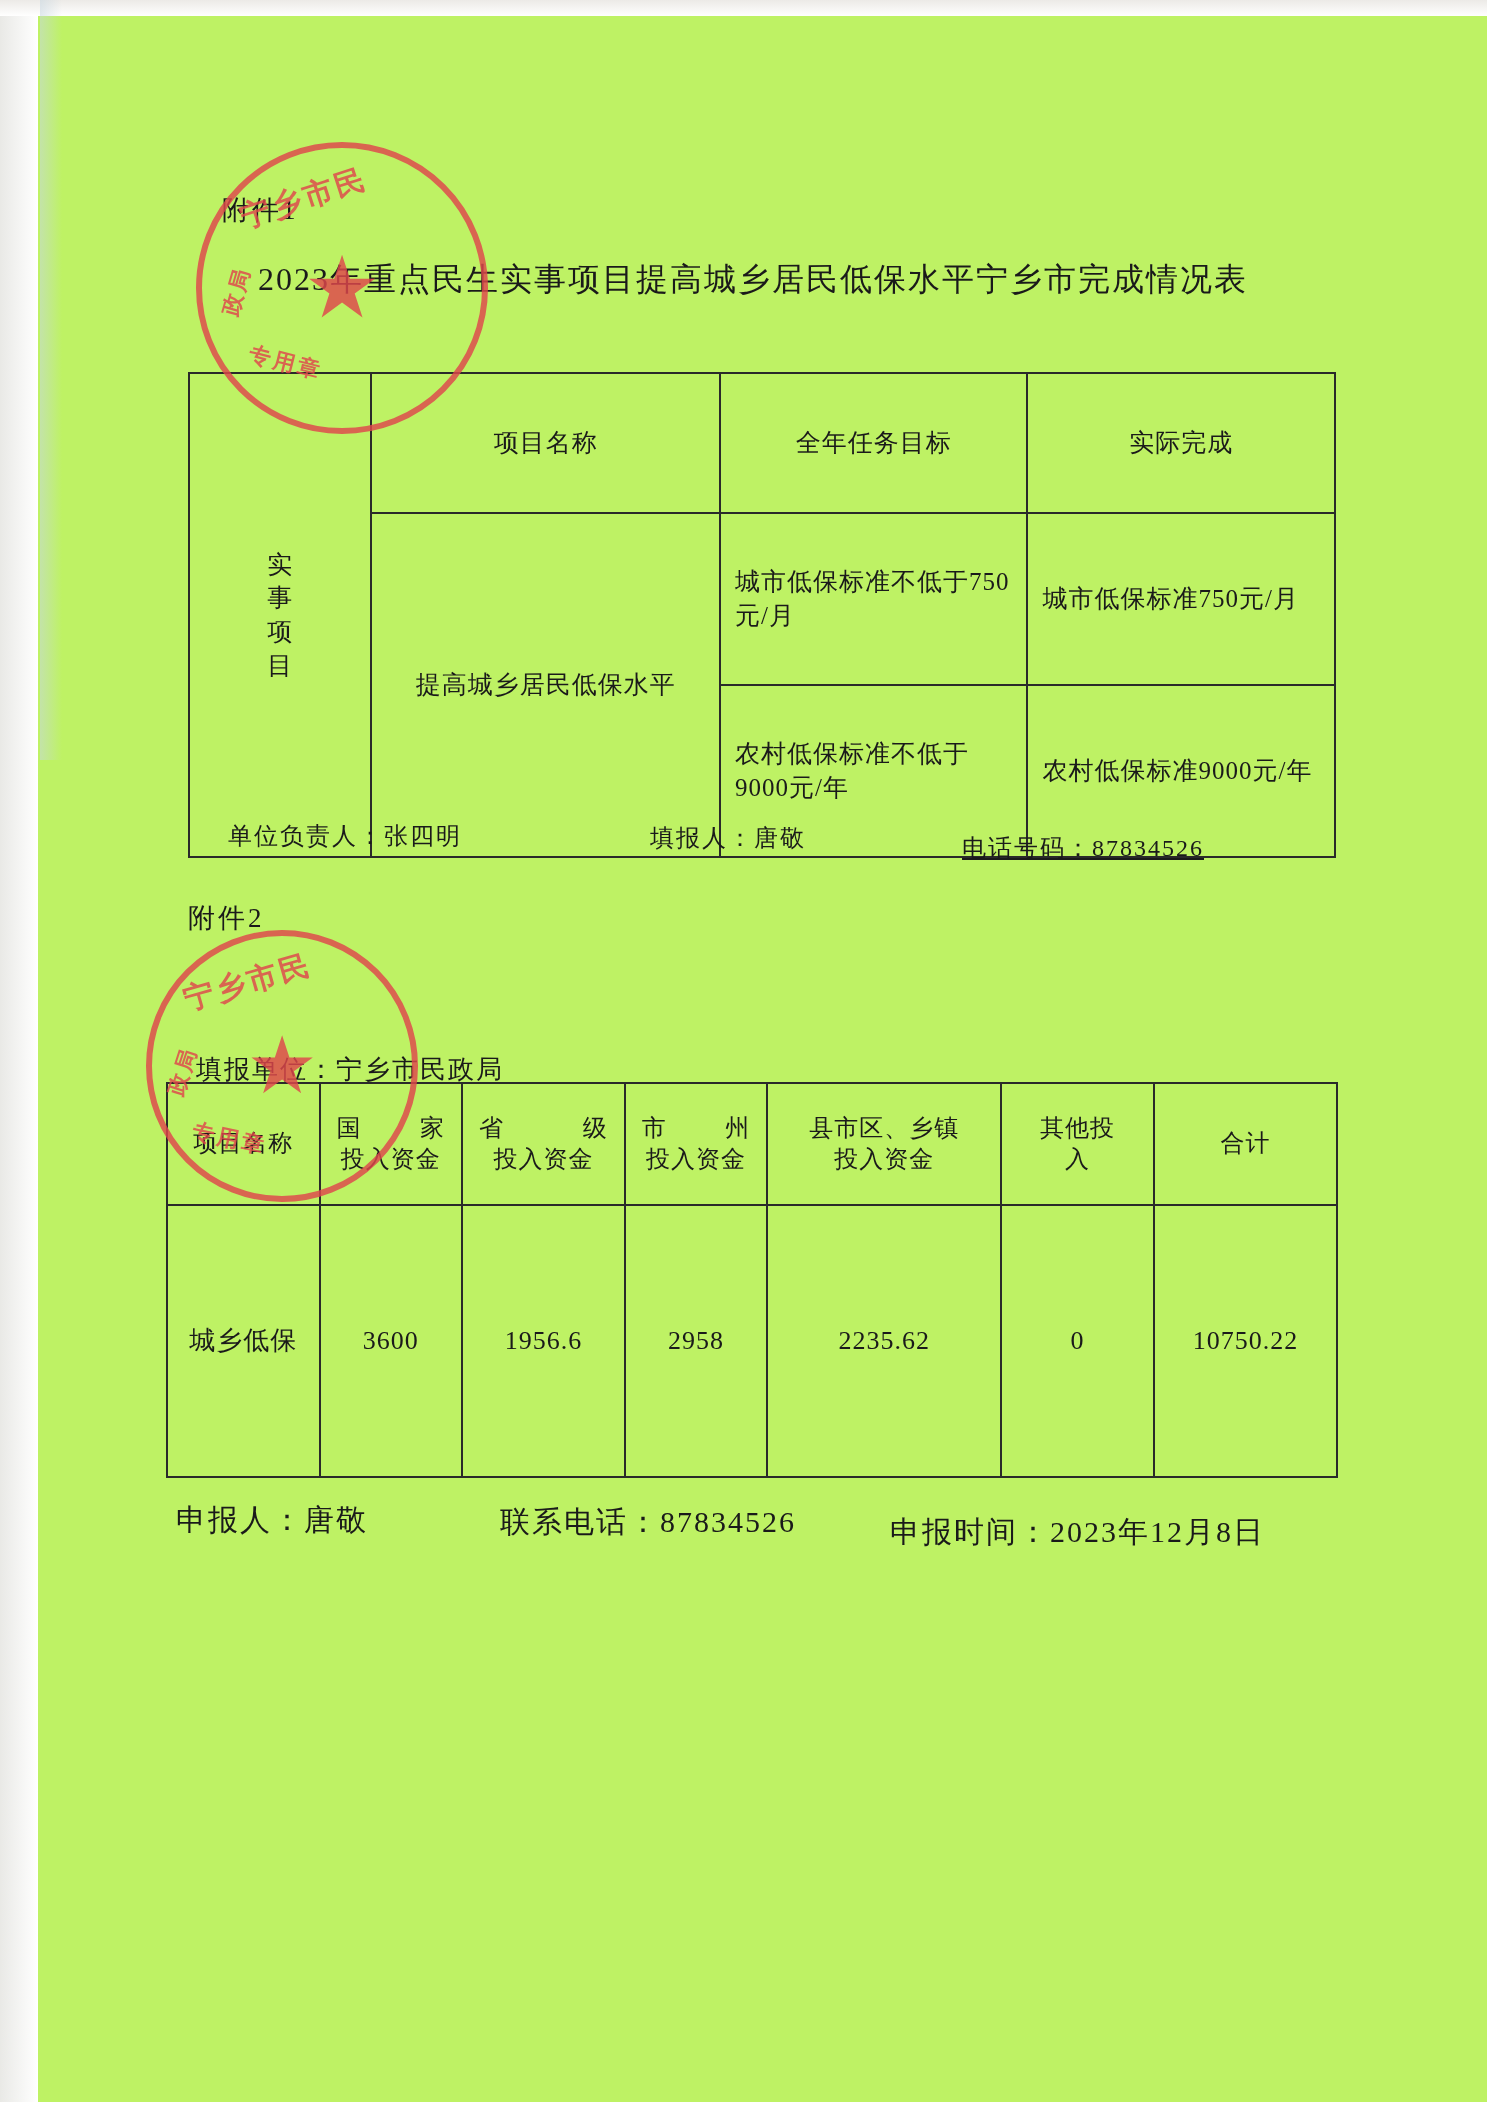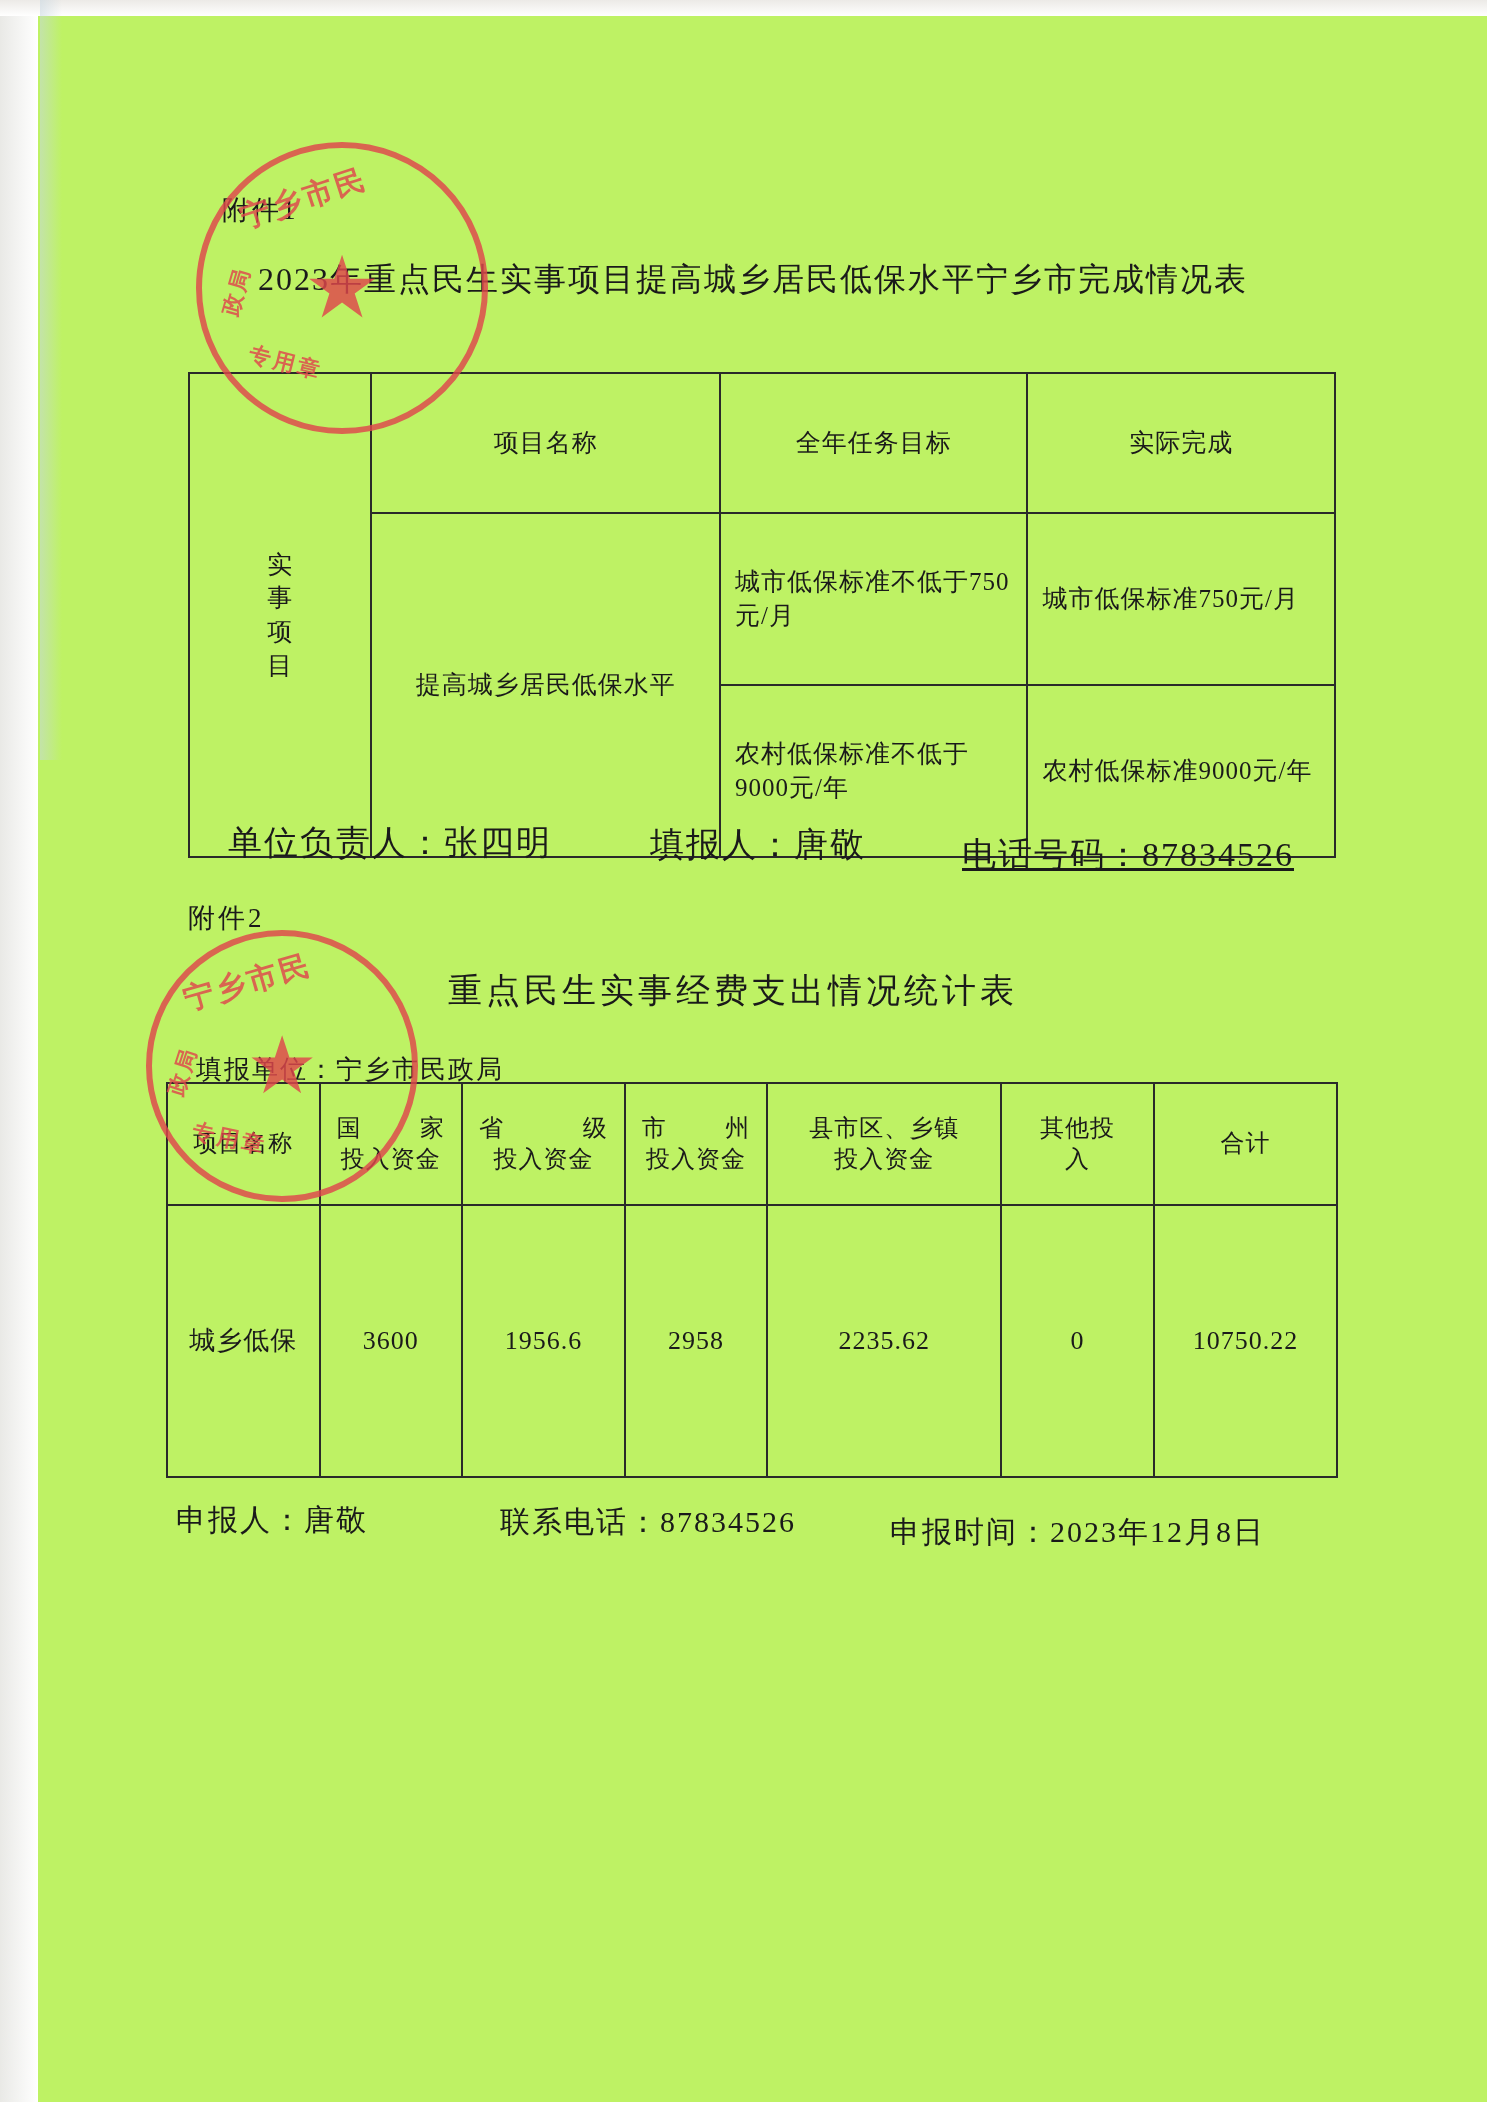--- a/index.html
+++ b/index.html
@@ -95,21 +95,21 @@
     letter-spacing: 2px;
   }
   .vert-label span { display: block; }
   .center { text-align: center; }
   .h-row td { height: 118px; }
   .b-row td { height: 150px; }
 
   
   .sig-line {
     position: absolute;
-    font-size: 34px;
+    font-size: 24px;
     letter-spacing: 2px;
     white-space: nowrap;
   }
   #sig1-a { left: 228px; top: 820px; }
   #sig1-b { left: 650px; top: 822px; }
   #sig1-c { left: 962px; top: 832px; text-decoration: underline; }
 
   #report-unit { left: 196px; top: 1052px; position: absolute; font-size: 26px; letter-spacing: 2px; }
 
   
@@ -237,21 +237,20 @@
       </tr>
     </tbody>
   </table>
 
   <div class="cn sig-line" id="sig1-a">单位负责人：张四明</div>
   <div class="cn sig-line" id="sig1-b">填报人：唐敬</div>
   <div class="cn sig-line" id="sig1-c">电话号码：87834526</div>
 
   <div class="cn attach-label" id="attach2-label">附件2</div>
 
-  <div class="cn doc-title" id="title2">重点民生实事经费支出情况统计表</div>
 
   <div class="cn" id="report-unit">填报单位：宁乡市民政局</div>
 
   <table id="table2">
     <colgroup>
       <col style="width:150px">
         <col style="width:140px">
         <col style="width:160px">
       <col style="width:140px">
         <col style="width:230px">

